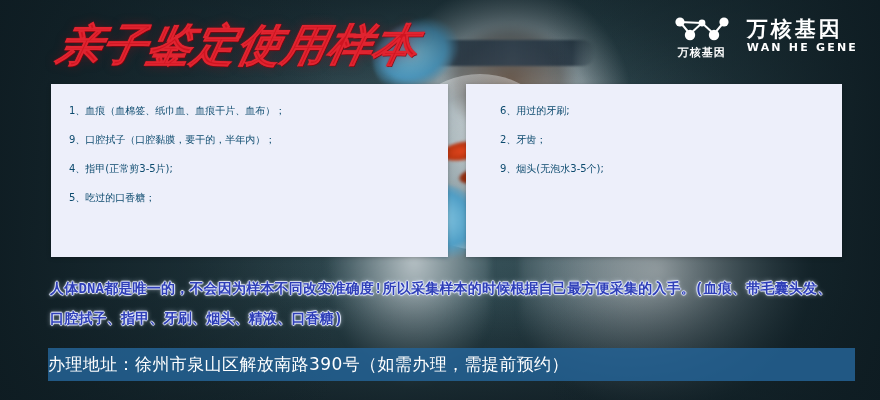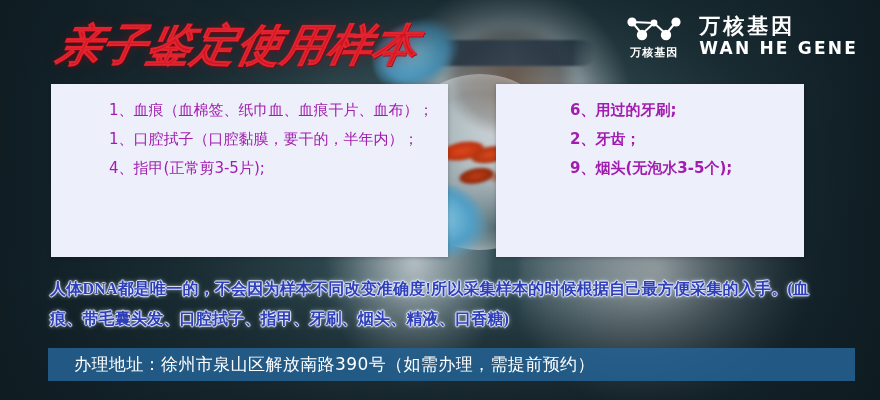--- a/index.html
+++ b/index.html
@@ -126,65 +126,63 @@
   .logo-mark{ display:flex; flex-direction:column; align-items:center; gap:3px; }
   .logo-mark svg{ display:block; }
   .logo-mark-cn{
     font-size:11px; font-weight:700; color:#fff; letter-spacing:1px;
     line-height:1;
   }
   .logo-word-cn{
     font-size:21px; font-weight:700; color:#fff; letter-spacing:3px; line-height:1.15;
   }
   .logo-word-en{
-    font-size:17px; font-weight:700; color:#fff; letter-spacing:2.2px; line-height:1.2;
+    font-size:11px; font-weight:700; color:#fff; letter-spacing:2.2px; line-height:1.2;
   }
 
   
   .panel{
     position:absolute; top:84px; height:173px;
     background:#edeffa;
     padding:12px 14px 0 18px;
     box-shadow:0 1px 4px rgba(0,0,0,.25);
   }
   #panel-left { left:51px;  width:397px; }
-  #panel-right{ left:496px; width:308px;font-weight:bold; }
+  #panel-right{ left:466px; width:376px; }
 
   .panel ul{ list-style:none; }
   .panel li{
     font-family:"DejaVu Sans","Liberation Sans",sans-serif;
-    font-size:15px;
+    font-size:10px;
     line-height:29px;
-    color:#a21caf;
+    color:#0c4a6e;
     white-space:nowrap;
-    margin-left:40px;
   }
   #panel-right li{ padding-left:16px; }
 
   
   .note{
     position:absolute; left:50px; top:274px; width:790px;
-    font-family:Liberation Serif, serif;
-    font-size:16px; font-weight:700;
+    font-family:Liberation Mono, monospace;
+    font-size:14px; font-weight:700;
     line-height:30px;
     color:#2f3fb8;
     text-shadow:
       0 0 1px #dfe6ff,
       1px 0 1px #e6ecff, -1px 0 1px #e6ecff,
       0 1px 1px #e6ecff, 0 -1px 1px #e6ecff,
       0 0 5px rgba(225,235,255,.85);
     letter-spacing:.2px;
   }
 
   
   .addr{
     position:absolute; left:48px; top:348px; width:807px; height:33px;
     background:rgba(36,98,148,.86);
     display:flex; align-items:center;
-    padding-left:26px;
   }
   .addr-text{
     font-family:"DejaVu Sans","Liberation Sans",sans-serif;
     font-size:17px; color:#ffffff; letter-spacing:.4px;
     white-space:nowrap;
   }
 </style>
 </head>
 <body>
 
@@ -231,22 +229,23 @@
     </div>
     <div class="logo-words">
       <div class="logo-word-cn">万核基因</div>
       <div class="logo-word-en">WAN HE GENE</div>
     </div>
   </div>
 
   <div class="panel" id="panel-left">
     <ul>
       <li>1、血痕（血棉签、纸巾血、血痕干片、血布）；</li>
-      <li>1、口腔拭子（口腔黏膜，要干的，半年内）；</li>
+      <li>9、口腔拭子（口腔黏膜，要干的，半年内）；</li>
       <li>4、指甲(正常剪3-5片);</li>
+      <li>5、吃过的口香糖；</li>
     </ul>
   </div>
 
   <div class="panel" id="panel-right">
     <ul>
       <li>6、用过的牙刷;</li>
       <li>2、牙齿；</li>
       <li>9、烟头(无泡水3-5个);</li>
     </ul>
   </div>

